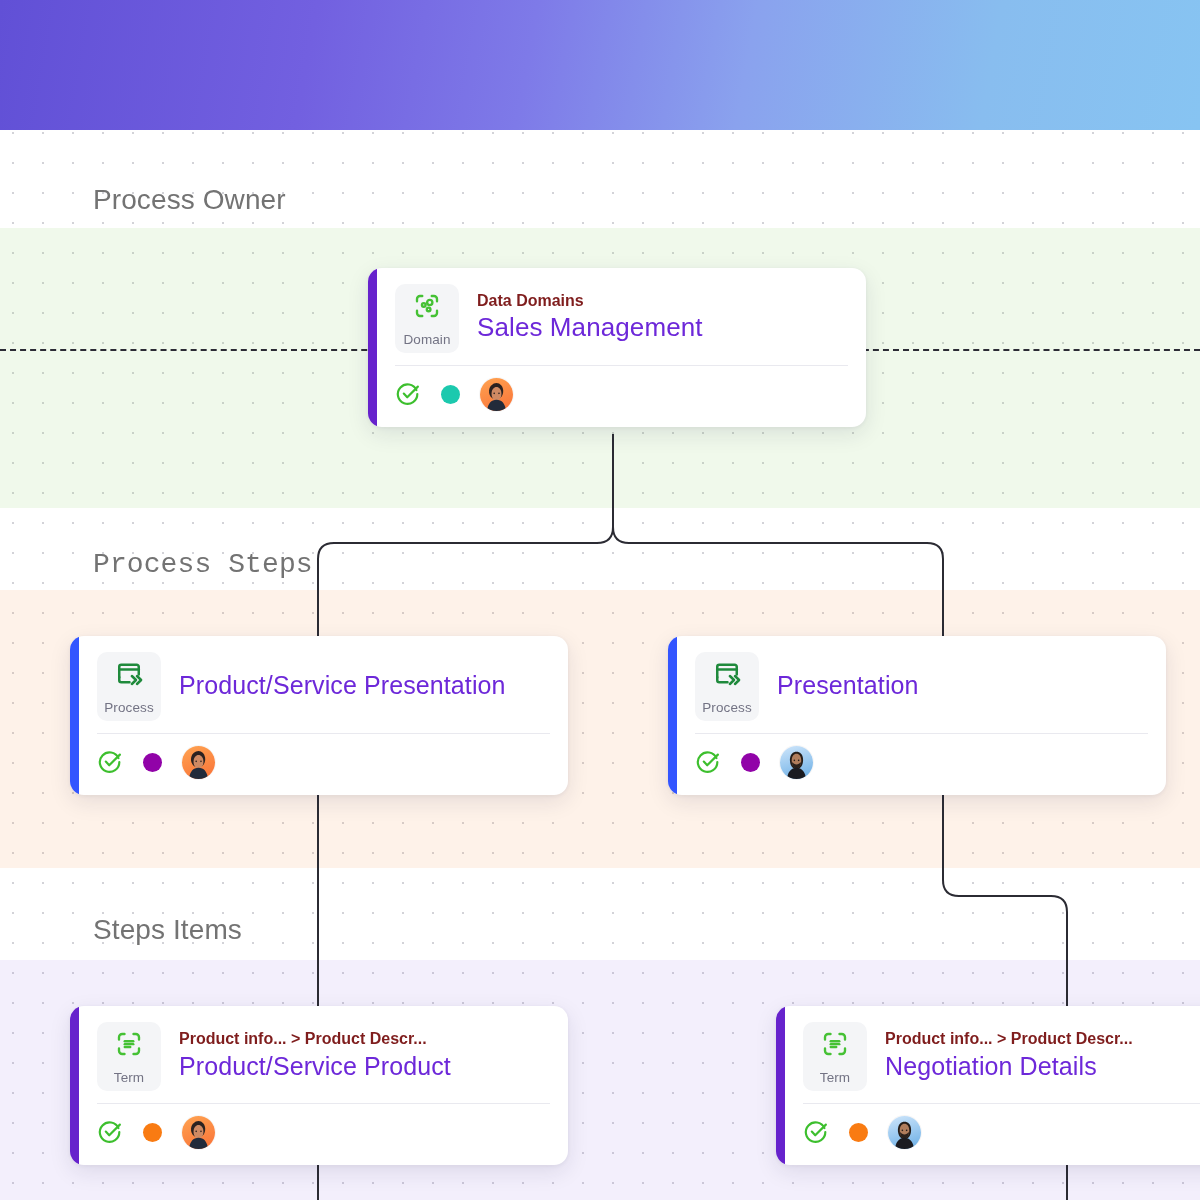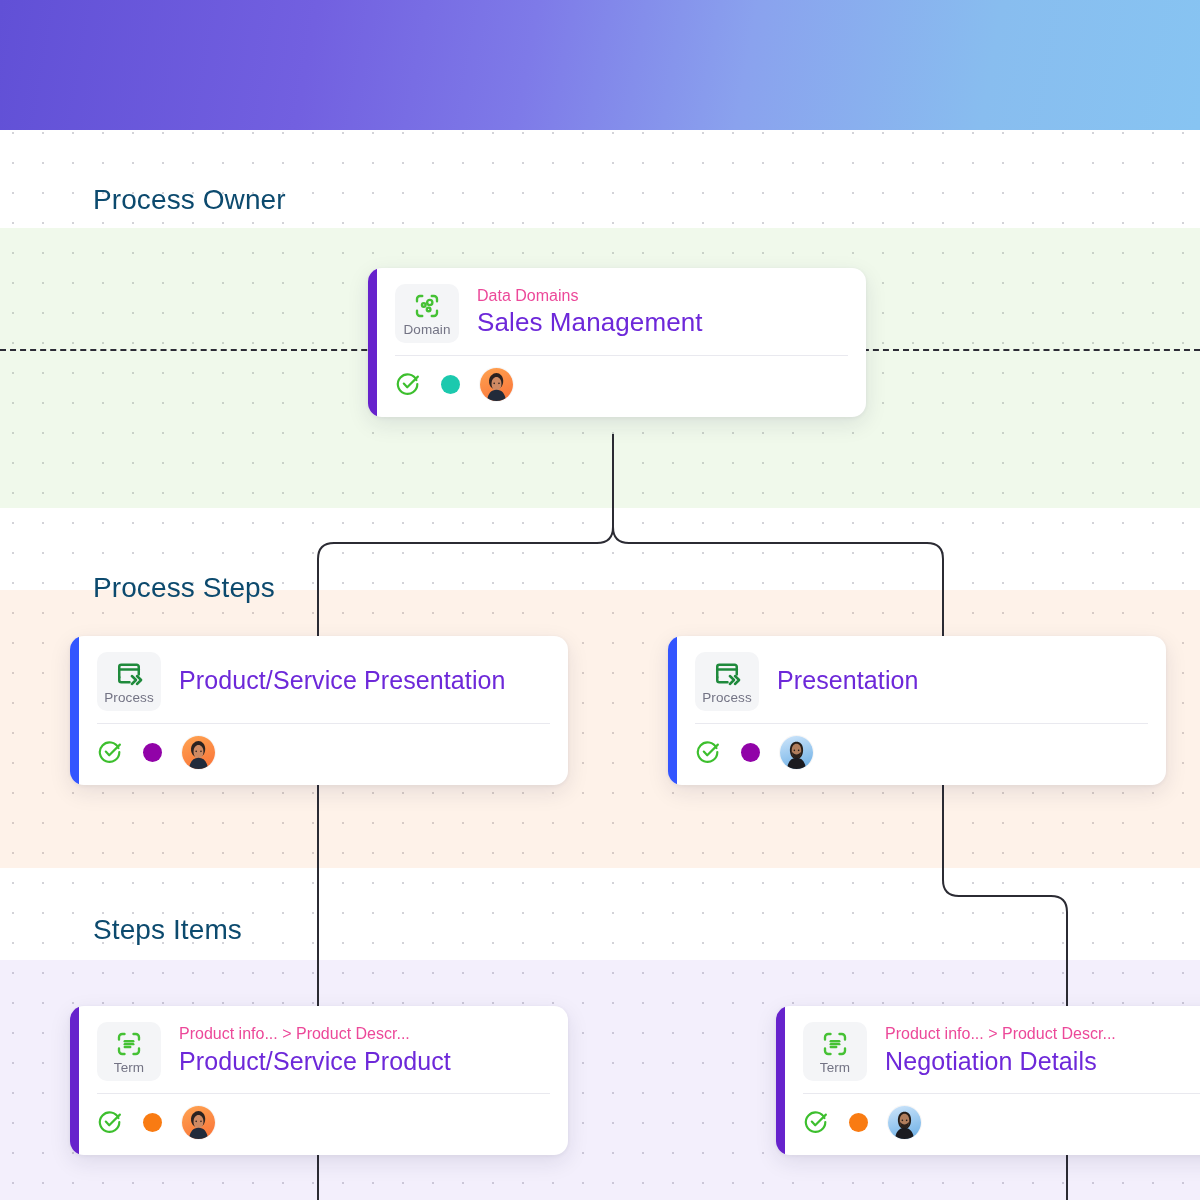--- a/index.html
+++ b/index.html
@@ -49,25 +49,25 @@
     width: 1200px; height: 0;
     border-top: 2.5px dashed #2c2c35;
   }
 
   
   .lane-label {
     position: absolute;
     font-size: 28px;
     font-weight: 400;
     letter-spacing: 0.1px;
-    color: #0c4a6e;
+    color: #737373;
     white-space: nowrap;
   }
   .lane-label.owner { left: 93px; top: 184px; }
-  .lane-label.steps { left: 93px; top: 572px; }
+  .lane-label.steps { left: 93px; top: 549px; font-family: Liberation Mono, monospace; }
   .lane-label.items { left: 93px; top: 914px; }
 
   
   .connectors { position: absolute; left: 0; top: 0; width: 1200px; height: 1200px; }
 
   
   .node {
     position: absolute;
     background: #ffffff;
     border-radius: 14px;
@@ -89,37 +89,38 @@
   .type-chip {
     flex: 0 0 auto;
     width: 64px;
     background: #f4f5f7;
     border-radius: 10px;
     padding: 7px 4px 5px 4px;
     display: flex;
     flex-direction: column;
     align-items: center;
     justify-content: center;
-    gap: 1px;
+    gap: 11px;
   }
   .type-chip svg { display: block; }
   .type-chip .chip-label {
     font-size: 13.5px;
     color: #737384;
     line-height: 1.15;
     letter-spacing: 0.1px;
   }
 
   .titles { flex: 1 1 auto; min-width: 0; padding-bottom: 2px; }
   .eyebrow {
     font-size: 16px;
-    color: #ec4899;
+    color: #7f1d1d;
     line-height: 1.35;
     white-space: nowrap;
     overflow: hidden;
+    font-weight: bold;
   }
   .node-title {
     font-size: 25px;
     font-weight: 400;
     color: #6d28d9;
     line-height: 1.3;
     letter-spacing: 0.1px;
     white-space: nowrap;
     overflow: hidden;
   }

